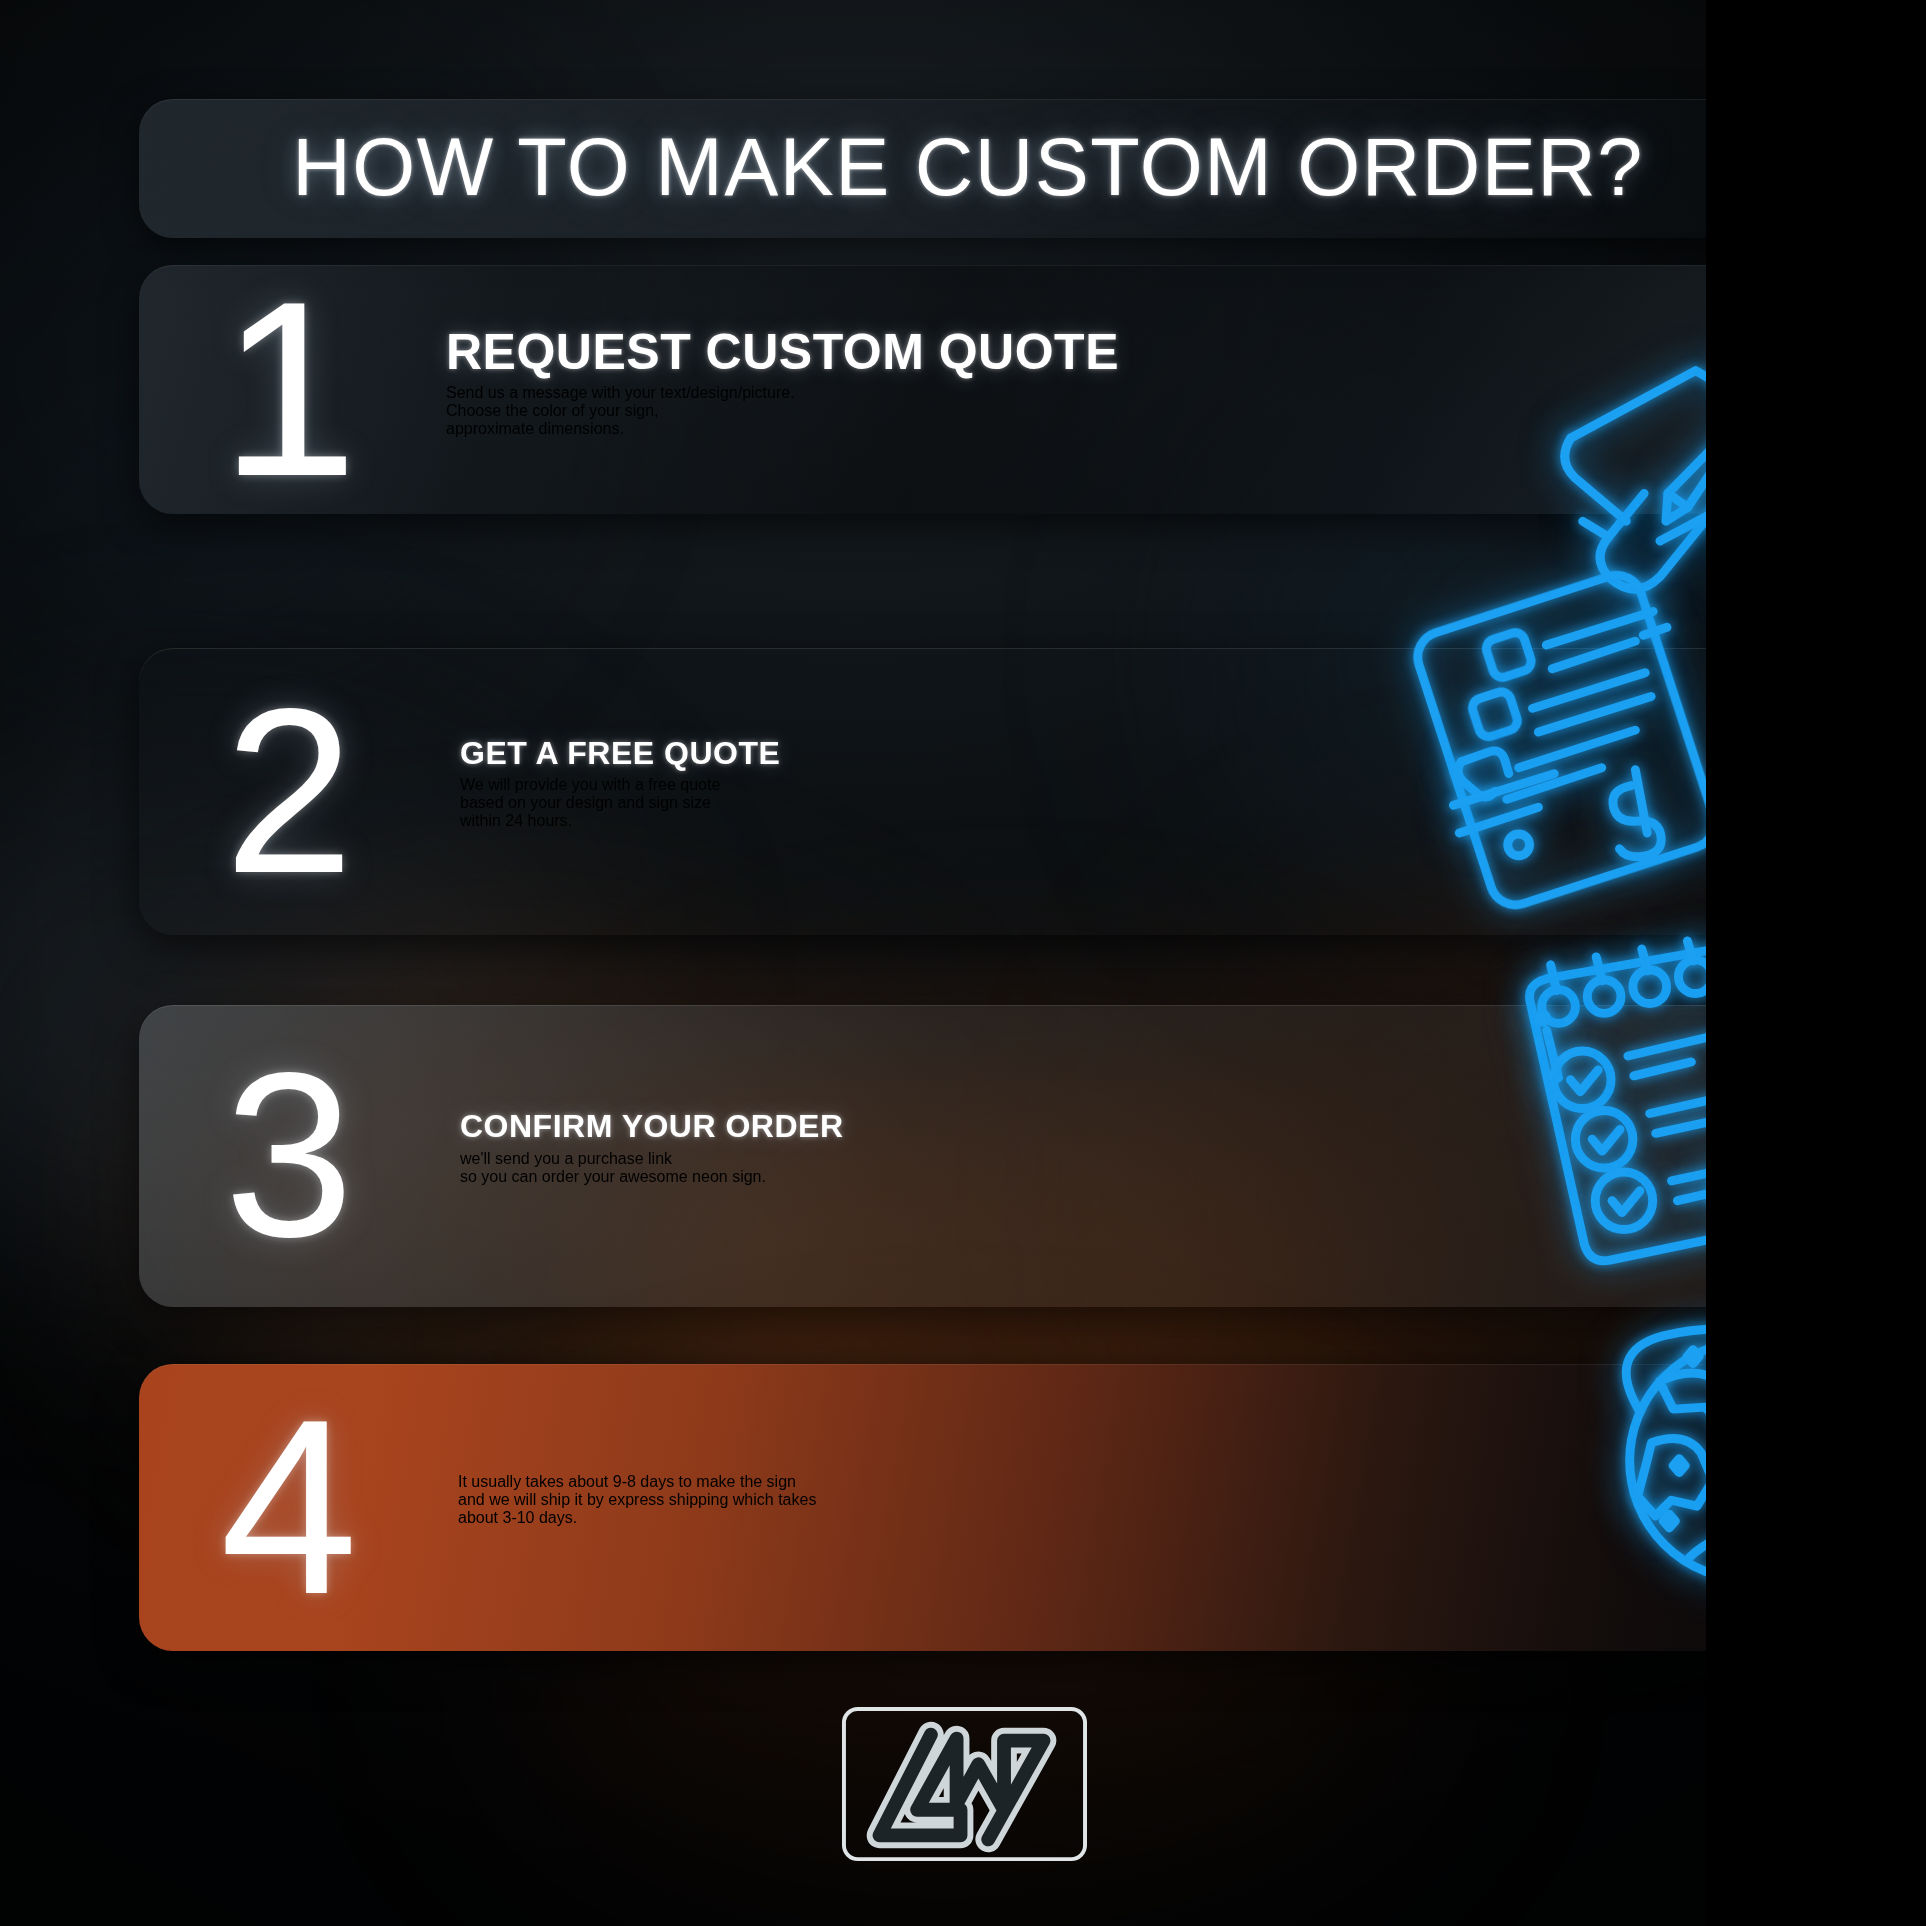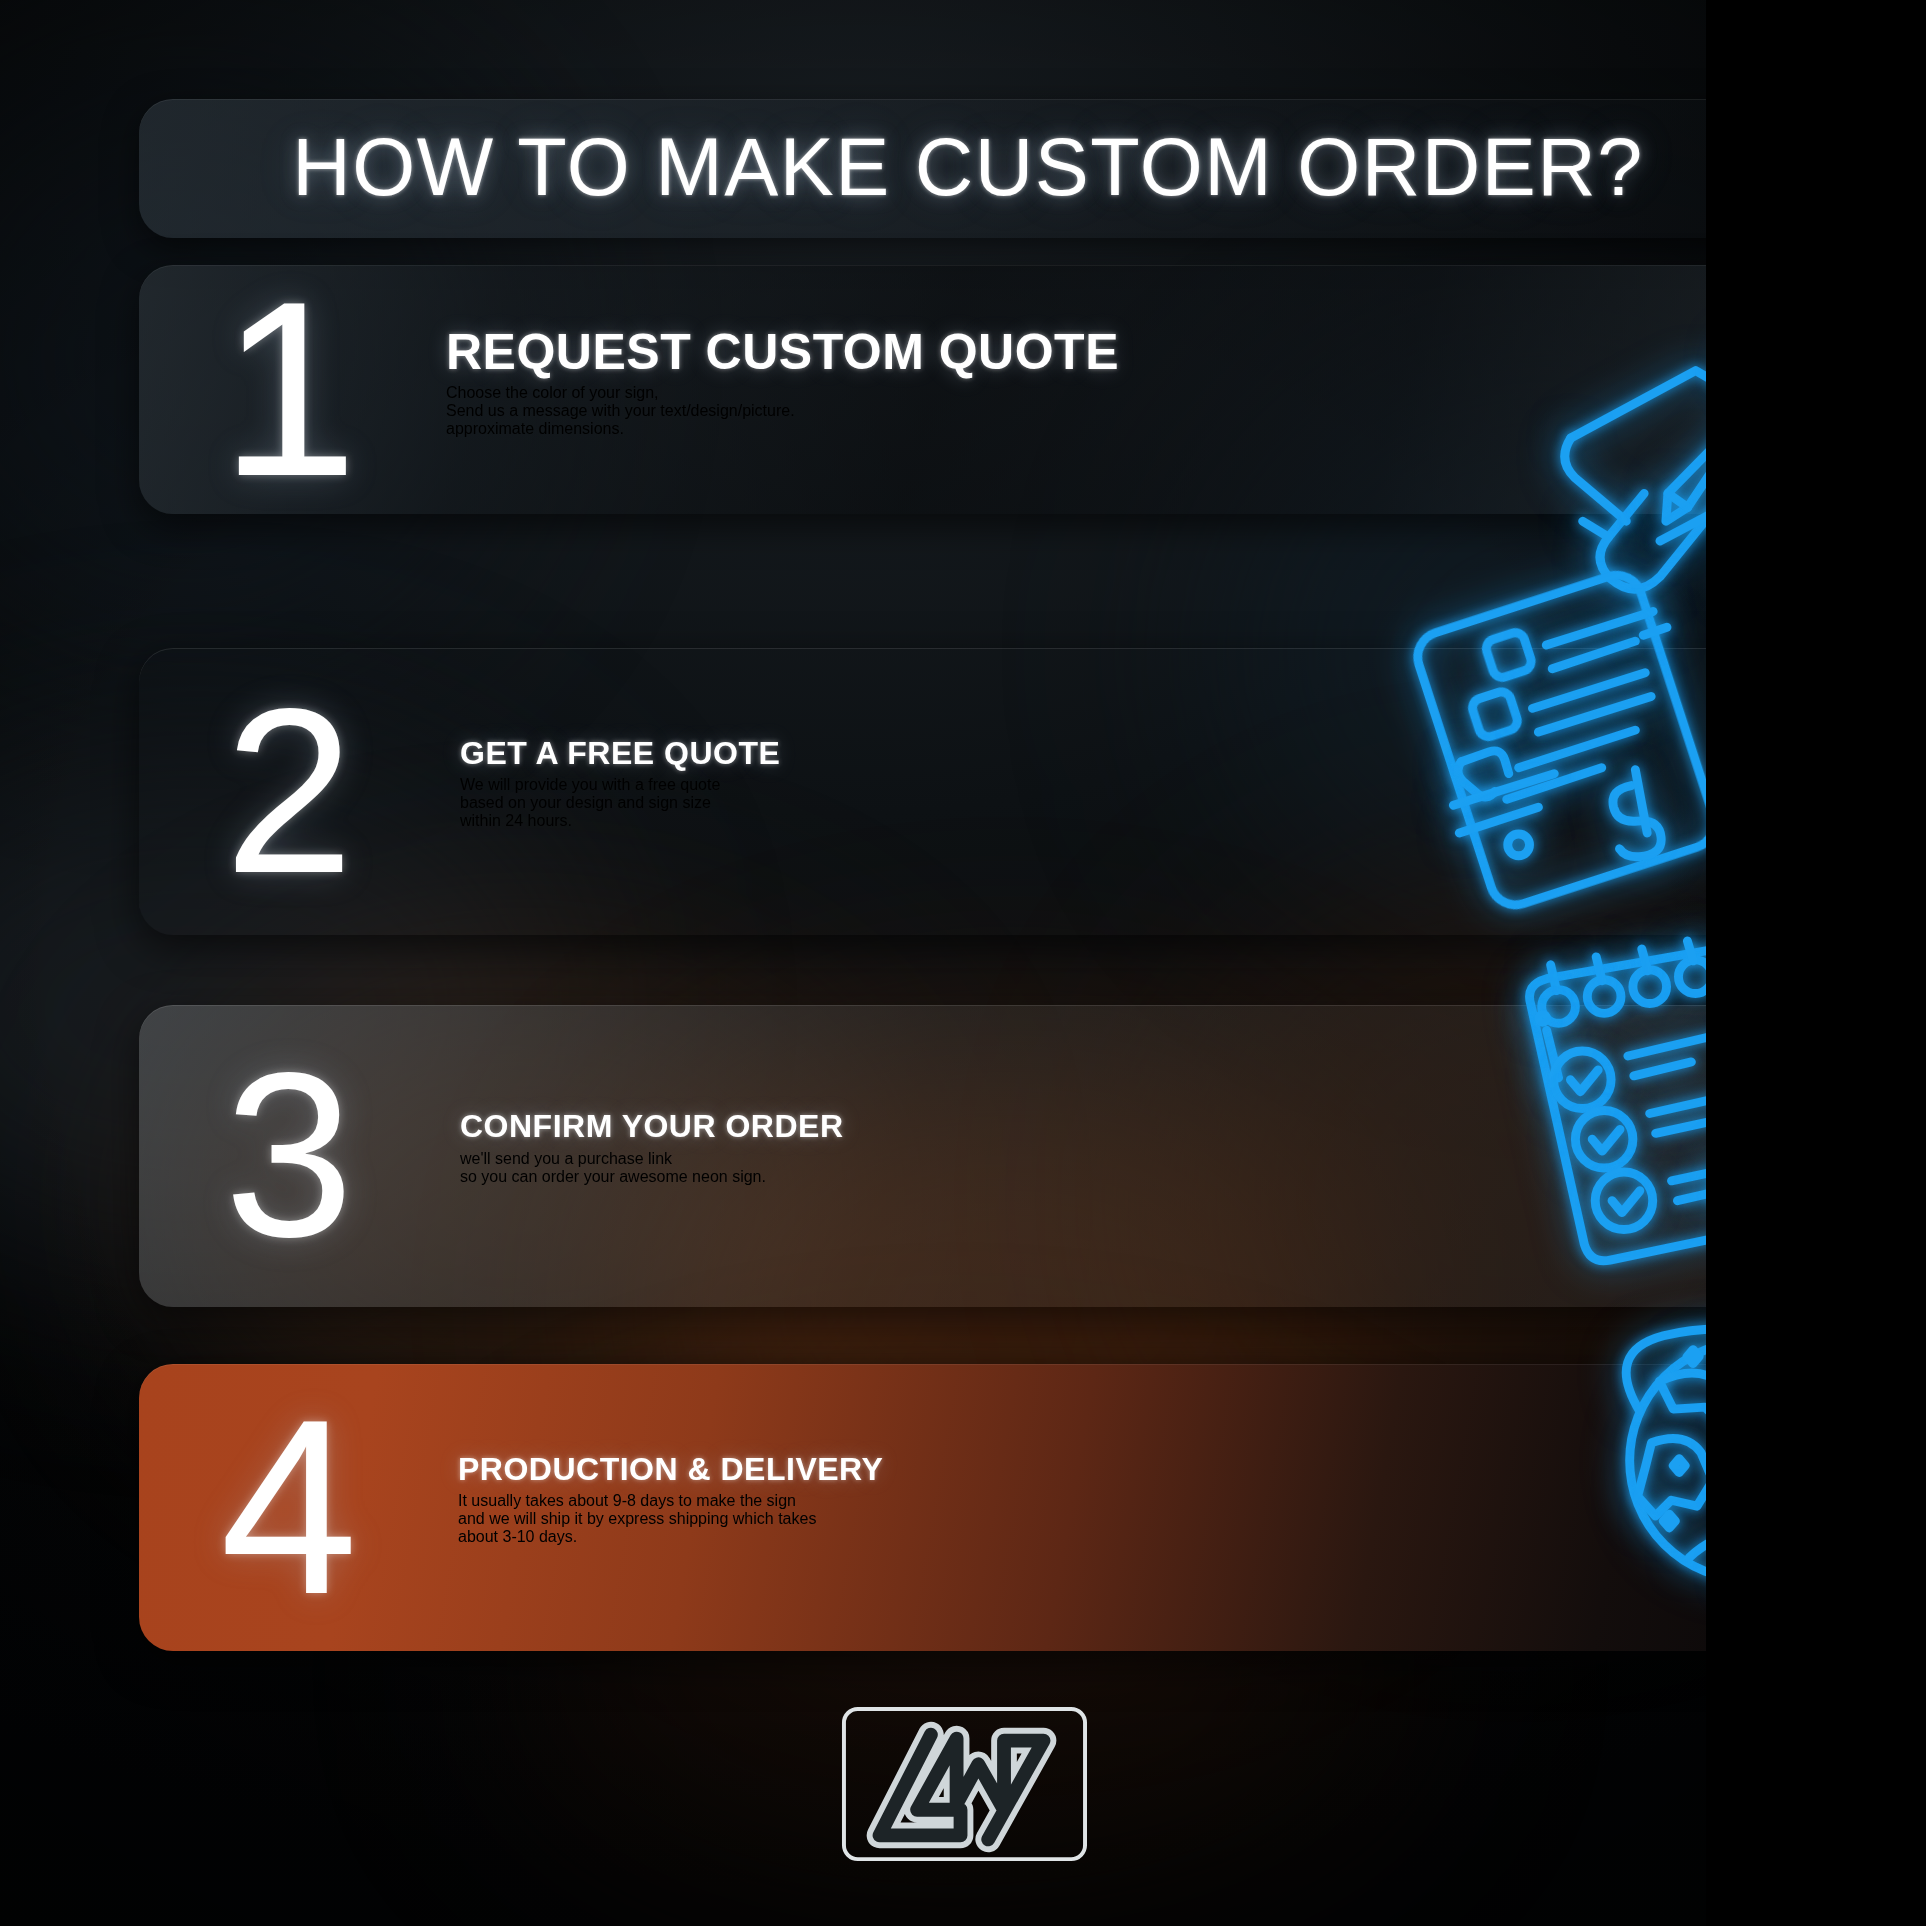--- a/index.html
+++ b/index.html
@@ -113,22 +113,22 @@
     </div>
   </div>
 
   <div class="card" id="card-1">
     <div class="card-inner">
       <div class="num">1</div>
       <div class="body">
         <p class="step-title">REQUEST CUSTOM QUOTE</p>
         <p class="step-desc">
           </p>
+          <div>Send us a message with your text/design/picture.</div>
           <div>Choose the color of your sign,</div>
-          <div>Send us a message with your text/design/picture.</div>
           <div>approximate dimensions.</div>
         <p></p>
       </div>
     </div>
   </div>
 
   <div class="card" id="card-2">
     <div class="card-inner">
       <div class="num">2</div>
       <div class="body">
@@ -154,21 +154,20 @@
           <div>so you can order your awesome neon sign.</div>
         <p></p>
       </div>
     </div>
   </div>
 
   <div class="card" id="card-4">
     <div class="card-inner">
       <div class="num">4</div>
       <div class="body">
-        <p class="step-title">PRODUCTION &amp; DELIVERY</p>
         <p class="step-desc">
           </p>
           <div>It usually takes about 9-8 days to make the sign</div>
           <div>and we will ship it by express shipping which takes</div>
           <div>about 3-10 days.</div>
         <p></p>
       </div>
     </div>
   </div>
 

